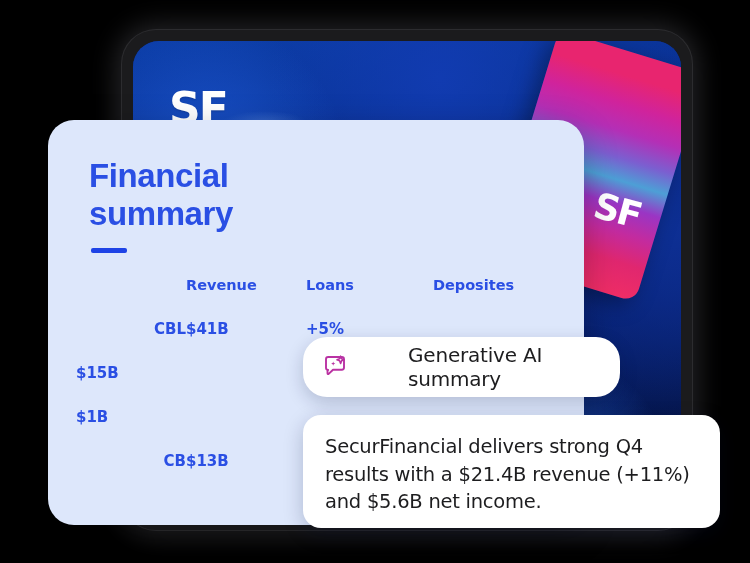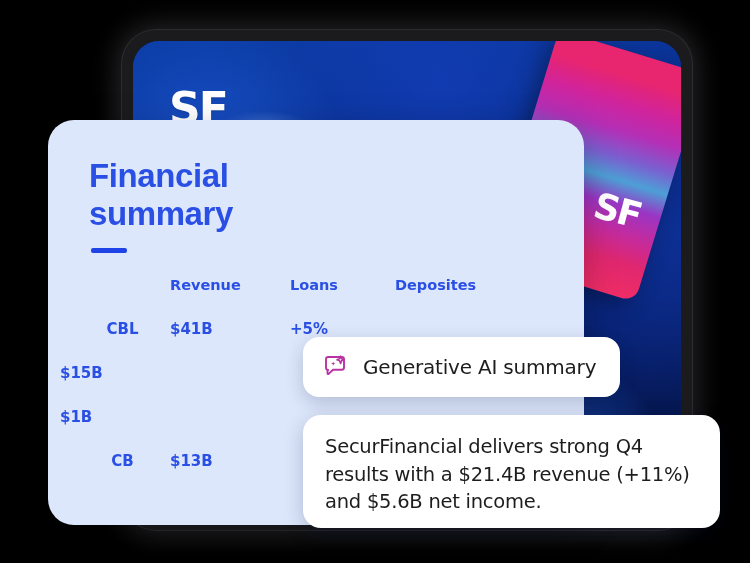--- a/index.html
+++ b/index.html
@@ -137,33 +137,33 @@
     top: 128px;
     width: 36px;
     height: 5px;
     border-radius: 2px;
     background: #1e43e6;
   }
 
   
   #summary-table {
     position: absolute;
-    left: 12px;
+    left: 28px;
     top: 143px;
     width: 480px;
   }
   .trow {
     display: flex;
     align-items: center;
     height: 44px;
   }
-  .c-label  { width: 110px; padding-left: 15px; box-sizing: border-box; text-align: center; }
+  .c-label  { width: 110px; padding-left: 15px; box-sizing: border-box; text-align: right; }
   .c-rev    { width: 120px; text-align: left; }
   .c-loans  { width: 105px; text-align: left; }
-  .c-dep    { width: 125px; }
+  .c-dep    { width: 125px; text-align: center; }
 
   #table-head .c-label,
   #table-head .c-rev,
   #table-head .c-loans,
   #table-head .c-dep {
     color: #2a4fe4;
     font-size: 14.5px;
     font-weight: 700;
     font-family: "DejaVu Sans", sans-serif;
   }
@@ -177,27 +177,28 @@
     font-family: "DejaVu Sans", sans-serif;
   }
 
   
   #ai-chip {
     position: absolute;
     left: 303px;
     top: 337px;
     width: 317px;
     height: 60px;
-    border-radius: 16px;
+    border-radius: 24px;
     background: #ffffff;
     box-shadow: 0 6px 18px rgba(10,20,60,0.20);
     display: flex;
     align-items: center;
     padding-left: 20px;
     box-sizing: border-box;
+    gap: 45px;
   }
   #ai-chip-icon {
     width: 26px;
     height: 26px;
     flex: 0 0 26px;
     margin-right: 14px;
   }
   #ai-chip-label {
     color: #1d1d1f;
     font-size: 20px;

